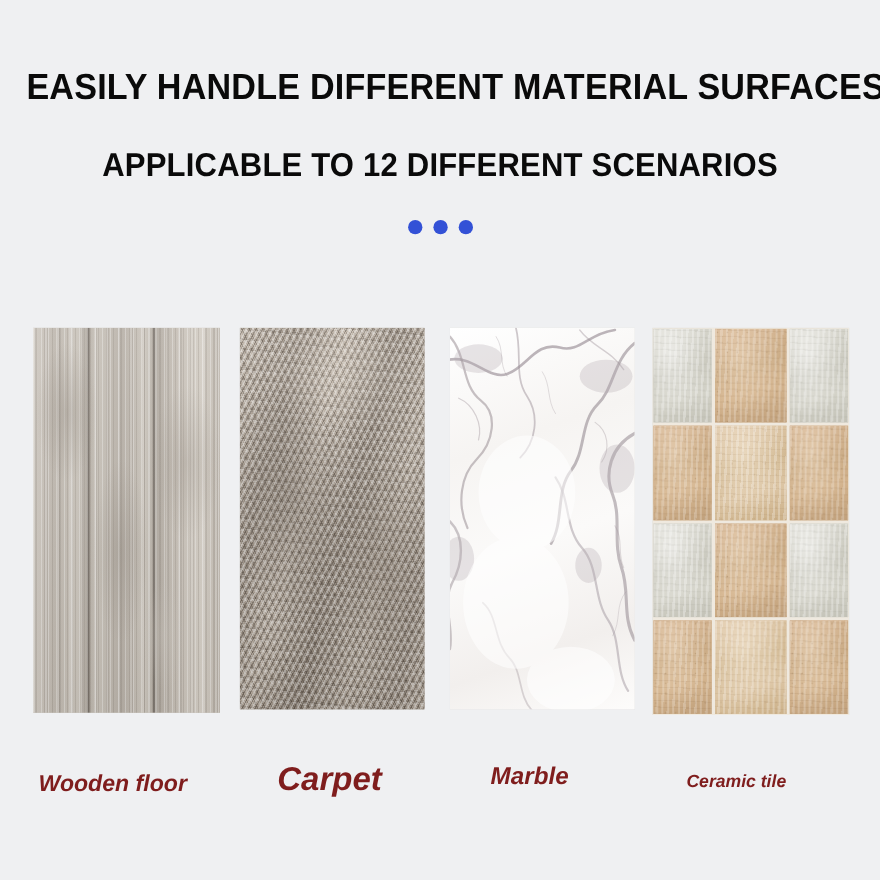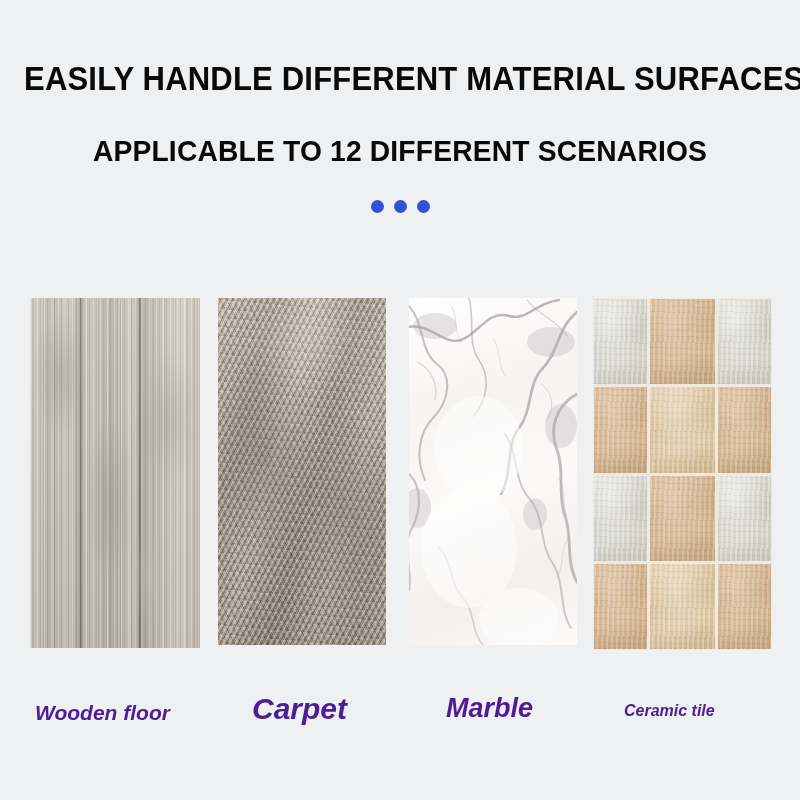--- a/index.html
+++ b/index.html
@@ -232,30 +232,30 @@
   
   .labels {
     position: absolute;
     left: 0;
     top: 686px;
     width: 800px;
     height: 56px;
   }
   .label {
     position: absolute;
-    color: #4c1d95;
+    color: #7f1d1d;
     font-family: "Liberation Sans", sans-serif;
     font-style: italic;
     font-weight: 700;
     white-space: nowrap;
     line-height: 1;
   }
   .label-wood   { left: 35px;  top: 16px; font-size: 21px; }
   .label-carpet { left: 252px; top: 8px;  font-size: 30px; text-align: center; }
-  .label-marble { left: 446px; top: 9px;  font-size: 27px; }
+  .label-marble { left: 446px; top: 9px;  font-size: 22px; }
   .label-tile   { left: 624px; top: 17px; font-size: 16px; }
 </style>
 </head>
 <body>
 
 <div id="page">
 
   <div class="headline-block">
     <div class="headline headline-1">EASILY HANDLE DIFFERENT MATERIAL SURFACES</div>
     <div class="headline headline-2">APPLICABLE TO 12 DIFFERENT SCENARIOS</div>

